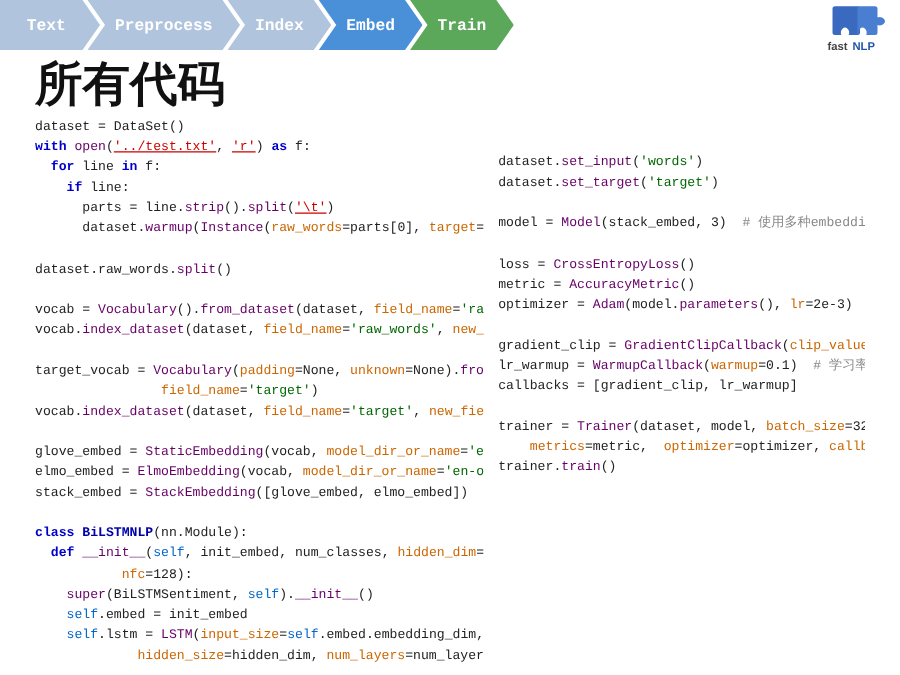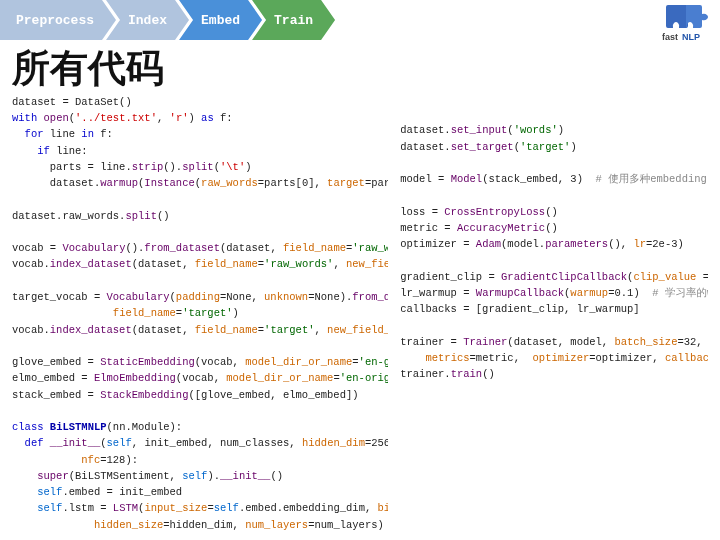--- a/index.html
+++ b/index.html
@@ -60,21 +60,21 @@
       margin-left: auto;
       display: flex;
       align-items: flex-start;
       padding-right: 10px;
     }
 
     
     .main-content {
       display: flex;
       height: calc(540px - 40px);
-      padding: 8px 12px;
+      padding: 8px 28px;
       gap: 12px;
     }
 
     .left-panel {
       flex: 1.1;
       font-size: 10.5px;
       line-height: 1.55;
       overflow: hidden;
     }
 
@@ -93,41 +93,44 @@
       margin-bottom: 4px;
       color: #111;
     }
 
     .code-block {
       color: #222;
       white-space: pre;
       font-family: 'Courier New', monospace;
     }
 
-    .kw { color: #0000cc; font-weight: normal; }
+    .kw { color: #0000cc; font-weight: bold; }
     .fn { color: #660066; }
-    .str { color: #cc0000; }
+    .str { color: #cc0000; text-decoration: underline; }
     .str2 { color: #006600; }
     .comment { color: #888; }
     .param { color: #cc6600; }
     .cls { color: #0000aa; font-weight: bold; }
     .self-kw { color: #0066cc; }
     .section-gap { margin-top: 8px; }
 
     
     .logo-svg-wrap {
       display: flex;
       flex-direction: column;
       align-items: center;
     }
   </style>
 </head>
 <body>
 
 <div class="nav-bar">
+  <div class="nav-item inactive">
+    <span>Text</span>
+  </div>
   <div class="nav-item inactive">
     <span>Preprocess</span>
   </div>
   <div class="nav-item inactive">
     <span>Index</span>
   </div>
   <div class="nav-item active">
     <span>Embed</span>
   </div>
   <div class="nav-item highlight">

